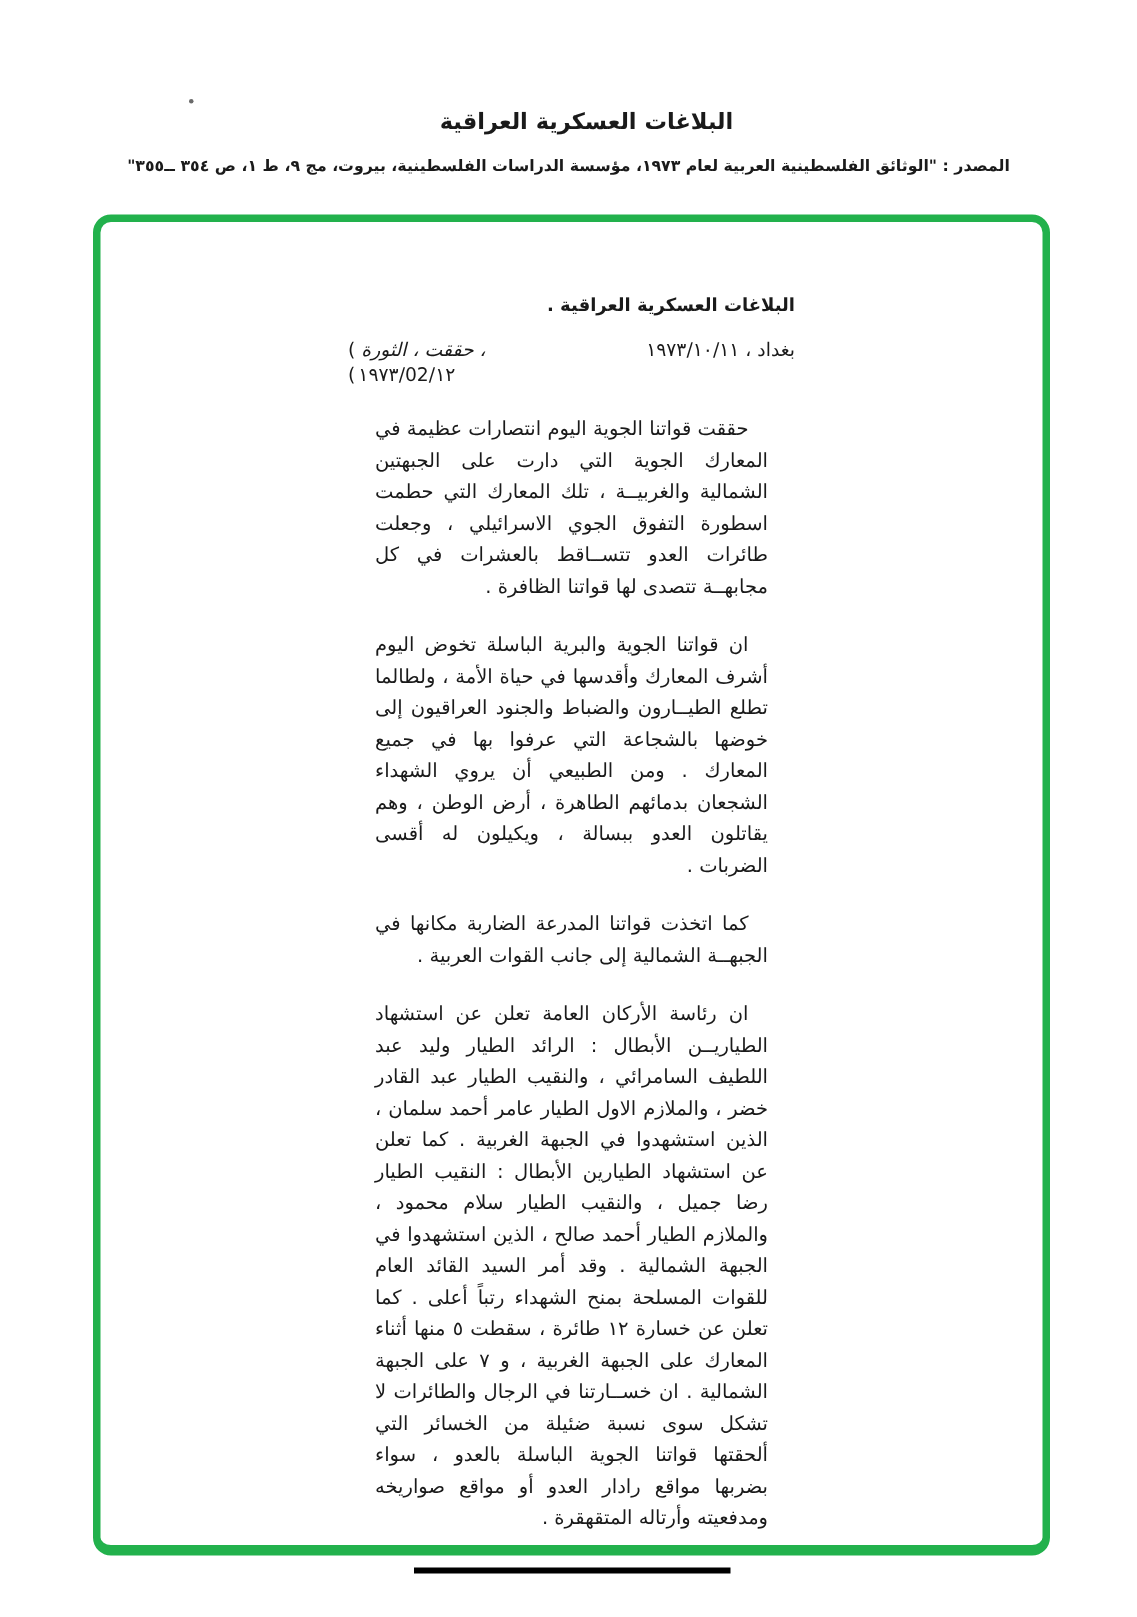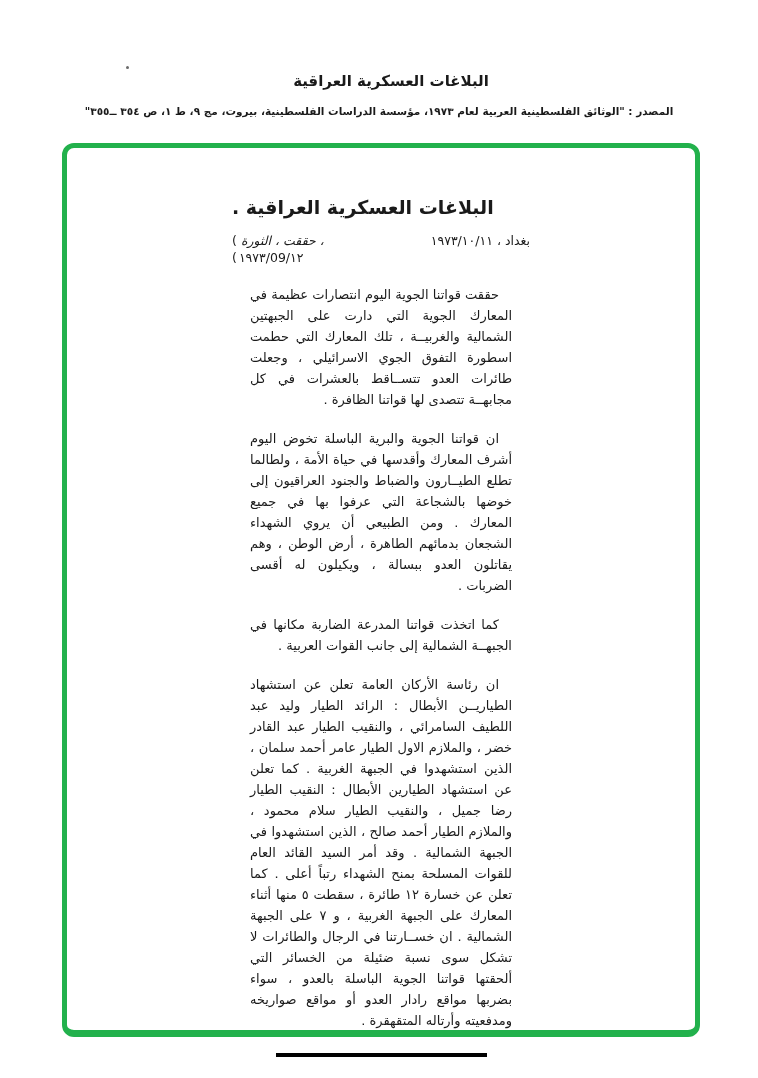--- a/index.html
+++ b/index.html
@@ -18,21 +18,21 @@
   }
   .doc-frame{
     position:absolute;left:62px;top:143px;width:638px;height:894px;
     box-sizing:border-box;border:5px solid #22b14c;border-bottom-width:7px;
     border-radius:12px;background:#ffffff;
   }
   .doc-column{
     width:298px;margin:48px auto 0 auto;direction:rtl;
   }
   .doc-heading{
-    font-size:19px;font-weight:bold;text-align:left;direction:rtl;
+    font-size:12px;font-weight:bold;text-align:right;direction:rtl;
     margin:0 0 14px 0;
   }
   .dateline{
     display:flex;direction:ltr;justify-content:space-between;
     align-items:flex-start;margin:0 0 16px 0;font-size:12.5px;
   }
   .dateline-left{direction:ltr;text-align:left;}
   .attr-line{display:flex;direction:ltr;gap:4px;line-height:17px;}
   .attr-line2{gap:2px;}
   .attr-part{direction:rtl;unicode-bidi:isolate;font-style:italic;}
@@ -65,21 +65,21 @@
       <div class="dateline-left">
         <div class="attr-line">
           <span class="paren">(</span>
           <span class="attr-part">الثورة</span>
           <span class="attr-part">،</span>
           <span class="attr-part">حققت</span>
           <span class="attr-part">،</span>
         </div>
         <div class="attr-line attr-line2">
           <span class="paren">(</span>
-          <span class="paren">١٩٧٣/09/١٢</span>
+          <span class="paren">١٩٧٣/02/١٢</span>
         </div>
       </div>
       <div class="dateline-right">بغداد ، ١٩٧٣/١٠/١١</div>
     </div>
 
     <div class="doc-body">
       <p>حققت قواتنا الجوية اليوم انتصارات عظيمة في المعارك الجوية التي دارت على الجبهتين الشمالية والغربيــة ، تلك المعارك التي حطمت اسطورة التفوق الجوي الاسرائيلي ، وجعلت طائرات العدو تتســاقط بالعشرات في كل مجابهــة تتصدى لها قواتنا الظافرة .</p>
       <p>ان قواتنا الجوية والبرية الباسلة تخوض اليوم أشرف المعارك وأقدسها في حياة الأمة ، ولطالما تطلع الطيــارون والضباط والجنود العراقيون إلى خوضها بالشجاعة التي عرفوا بها في جميع المعارك . ومن الطبيعي أن يروي الشهداء الشجعان بدمائهم الطاهرة ، أرض الوطن ، وهم يقاتلون العدو ببسالة ، ويكيلون له أقسى الضربات .</p>
       <p>كما اتخذت قواتنا المدرعة الضاربة مكانها في الجبهــة الشمالية إلى جانب القوات العربية .</p>
       <p>ان رئاسة الأركان العامة تعلن عن استشهاد الطياريــن الأبطال : الرائد الطيار وليد عبد اللطيف السامرائي ، والنقيب الطيار عبد القادر خضر ، والملازم الاول الطيار عامر أحمد سلمان ، الذين استشهدوا في الجبهة الغربية . كما تعلن عن استشهاد الطيارين الأبطال : النقيب الطيار رضا جميل ، والنقيب الطيار سلام محمود ، والملازم الطيار أحمد صالح ، الذين استشهدوا في الجبهة الشمالية . وقد أمر السيد القائد العام للقوات المسلحة بمنح الشهداء رتباً أعلى . كما تعلن عن خسارة ١٢ طائرة ، سقطت ٥ منها أثناء المعارك على الجبهة الغربية ، و ٧ على الجبهة الشمالية . ان خســارتنا في الرجال والطائرات لا تشكل سوى نسبة ضئيلة من الخسائر التي ألحقتها قواتنا الجوية الباسلة بالعدو ، سواء بضربها مواقع رادار العدو أو مواقع صواريخه ومدفعيته وأرتاله المتقهقرة .</p>

